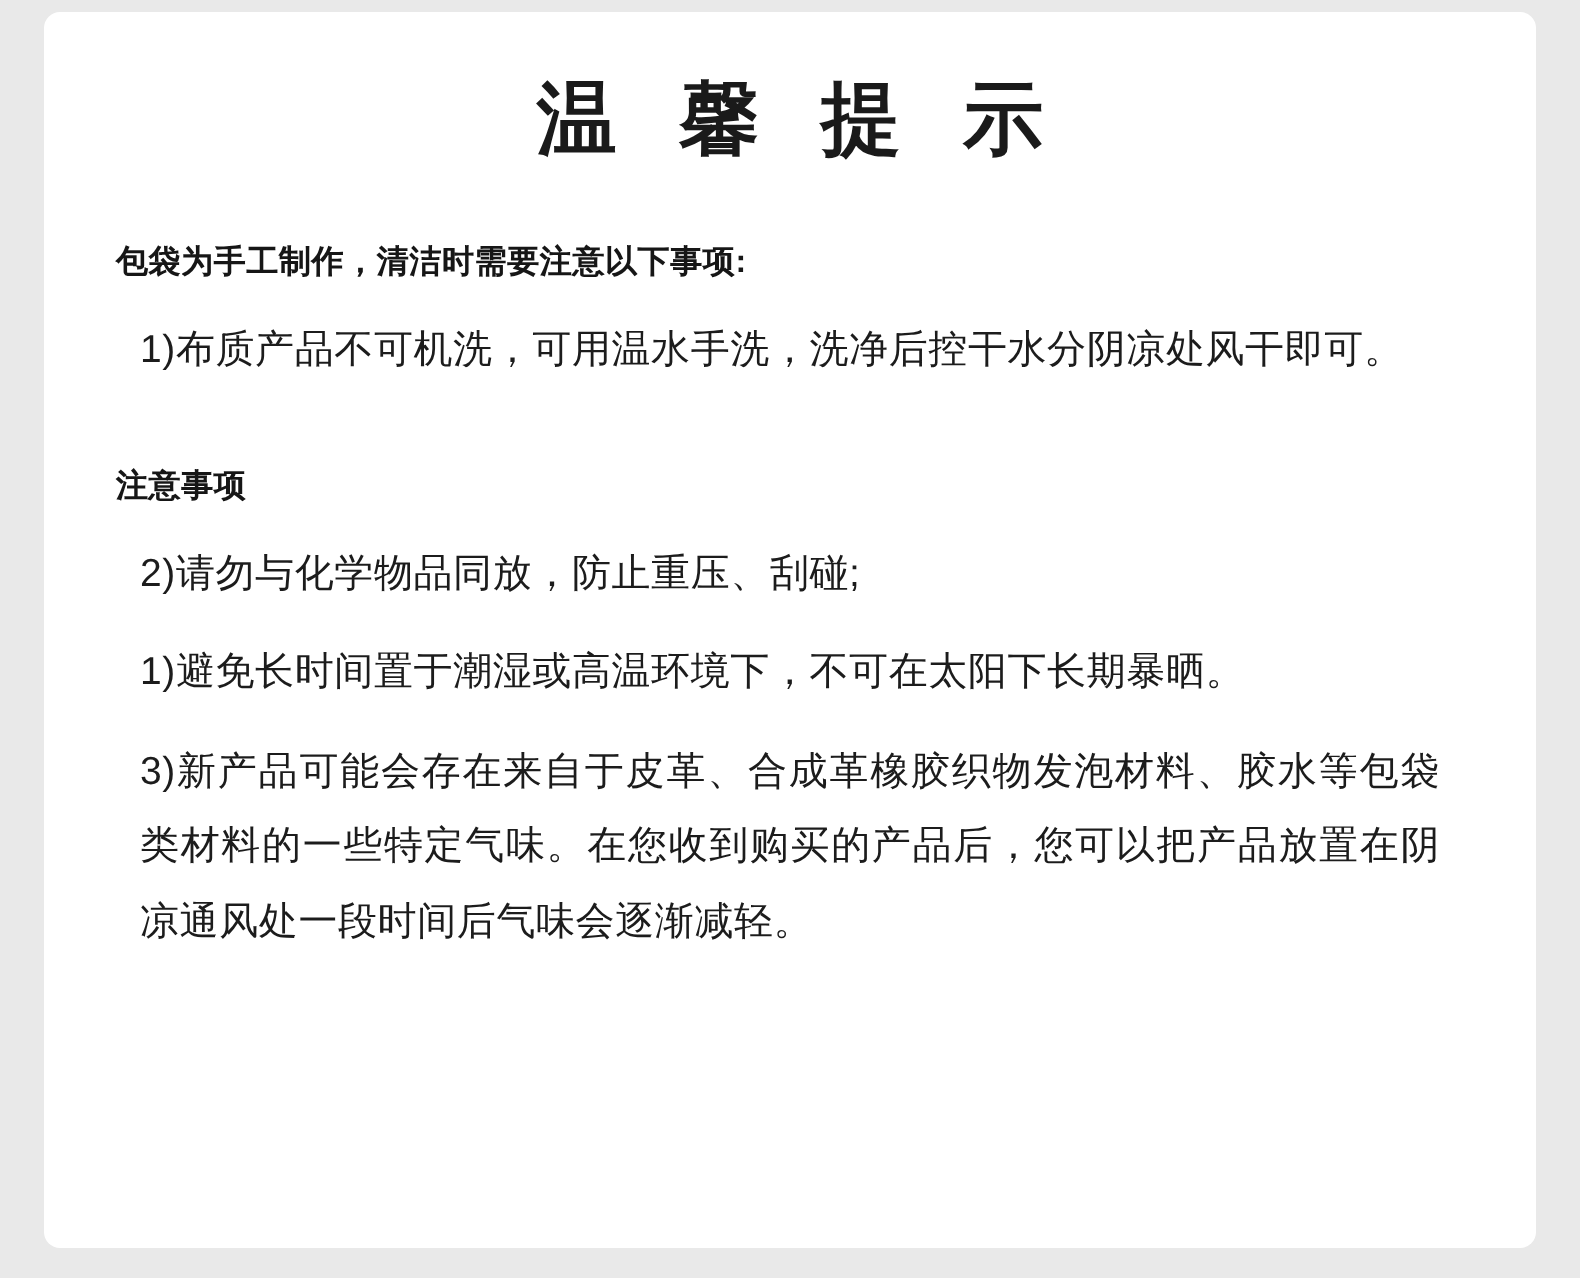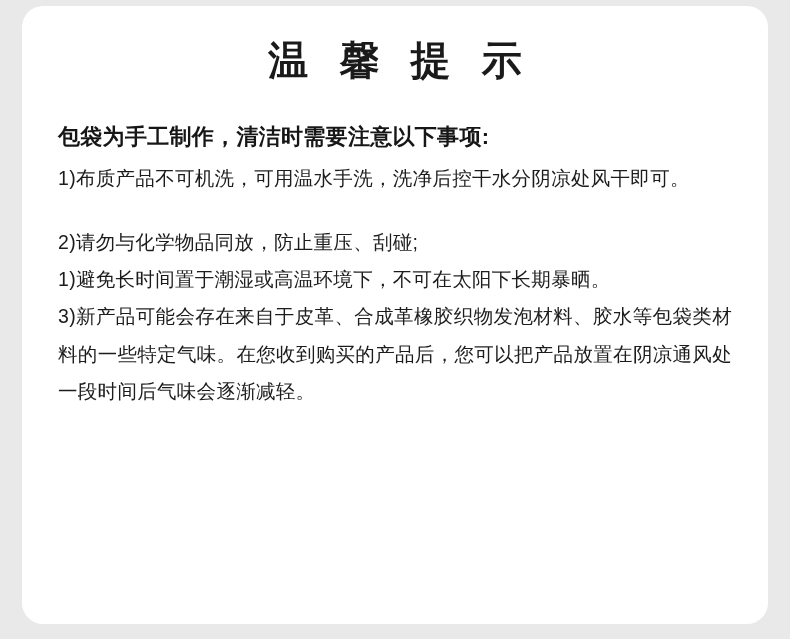--- a/index.html
+++ b/index.html
@@ -20,52 +20,52 @@
     background: #e9e9e9;
     box-sizing: border-box;
   }
   .card {
     position: absolute;
     left: 22px;
     top: 6px;
     width: 746px;
     height: 618px;
     background: #ffffff;
-    border-radius: 21px;
+    border-radius: 8px;
     box-sizing: border-box;
     overflow: hidden;
   }
   .title {
     text-align: center;
     font-size: 40px;
     font-weight: bold;
     color: #1a1a1a;
     letter-spacing: 10px;
     text-indent: 10px;
     margin-top: 28px;
     line-height: 1.3;
     font-family: "Liberation Sans", sans-serif;
   }
   .body-area {
     padding: 0 36px 0 36px;
     margin-top: 34px;
   }
   .section-heading {
-    font-size: 22px;
+    font-size: 16px;
     font-weight: bold;
     color: #161616;
     line-height: 1.55;
     margin: 0 0 6px 0;
     letter-spacing: 0.3px;
   }
   .para {
     font-size: 19.5px;
     color: #1c1c1c;
     line-height: 1.92;
-    margin: 0;
+    margin: 12px;
     letter-spacing: 0.3px;
     text-align: justify;
     text-justify: inter-ideograph;
   }
   .spacer {
     height: 26px;
   }
   .block2 .section-heading {
     margin-bottom: 4px;
   }
@@ -81,20 +81,21 @@
     <div class="body-area">
 
       <div class="block1">
         <p class="section-heading">包袋为手工制作，清洁时需要注意以下事项:</p>
         <p class="para">1)布质产品不可机洗，可用温水手洗，洗净后控干水分阴凉处风干即可。</p>
       </div>
 
       <div class="spacer"></div>
 
       <div class="block2">
+        <p class="section-heading">注意事项</p>
         <p class="para">2)请勿与化学物品同放，防止重压、刮碰;</p>
         <p class="para">1)避免长时间置于潮湿或高温环境下，不可在太阳下长期暴晒。</p>
         <p class="para">3)新产品可能会存在来自于皮革、合成革橡胶织物发泡材料、胶水等包袋类材料的一些特定气味。在您收到购买的产品后，您可以把产品放置在阴凉通风处一段时间后气味会逐渐减轻。</p>
       </div>
 
     </div>
   </div>
 </div>
 
 </body></html>

